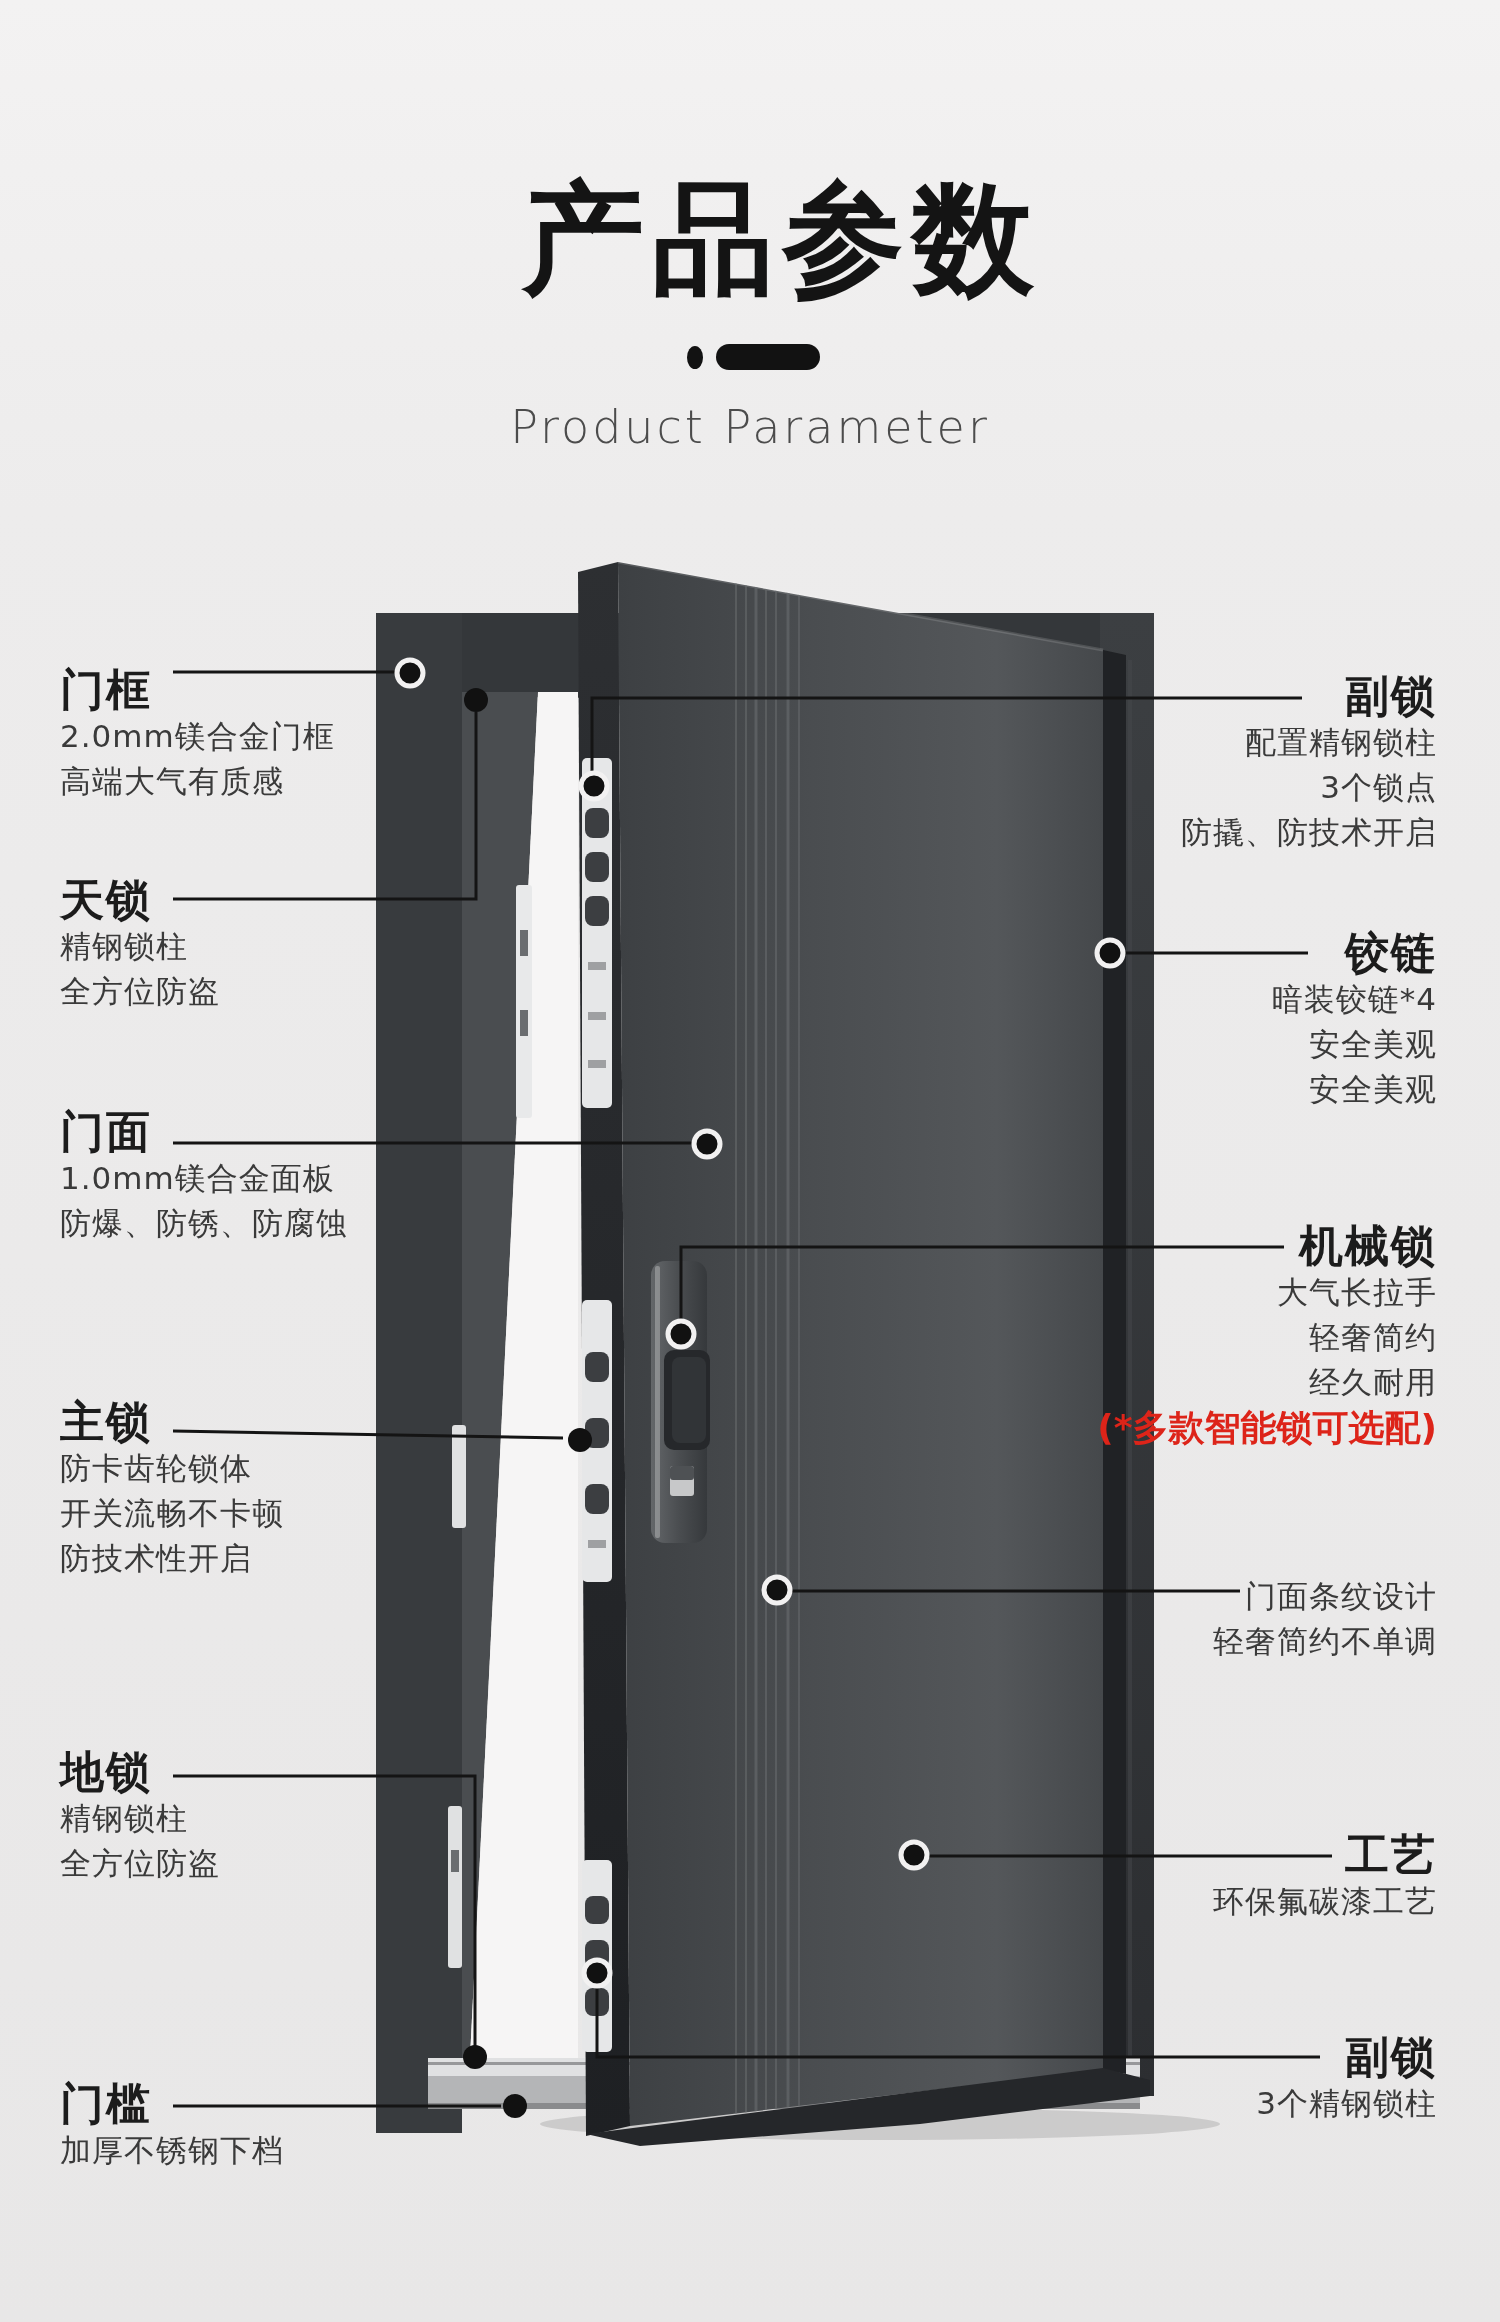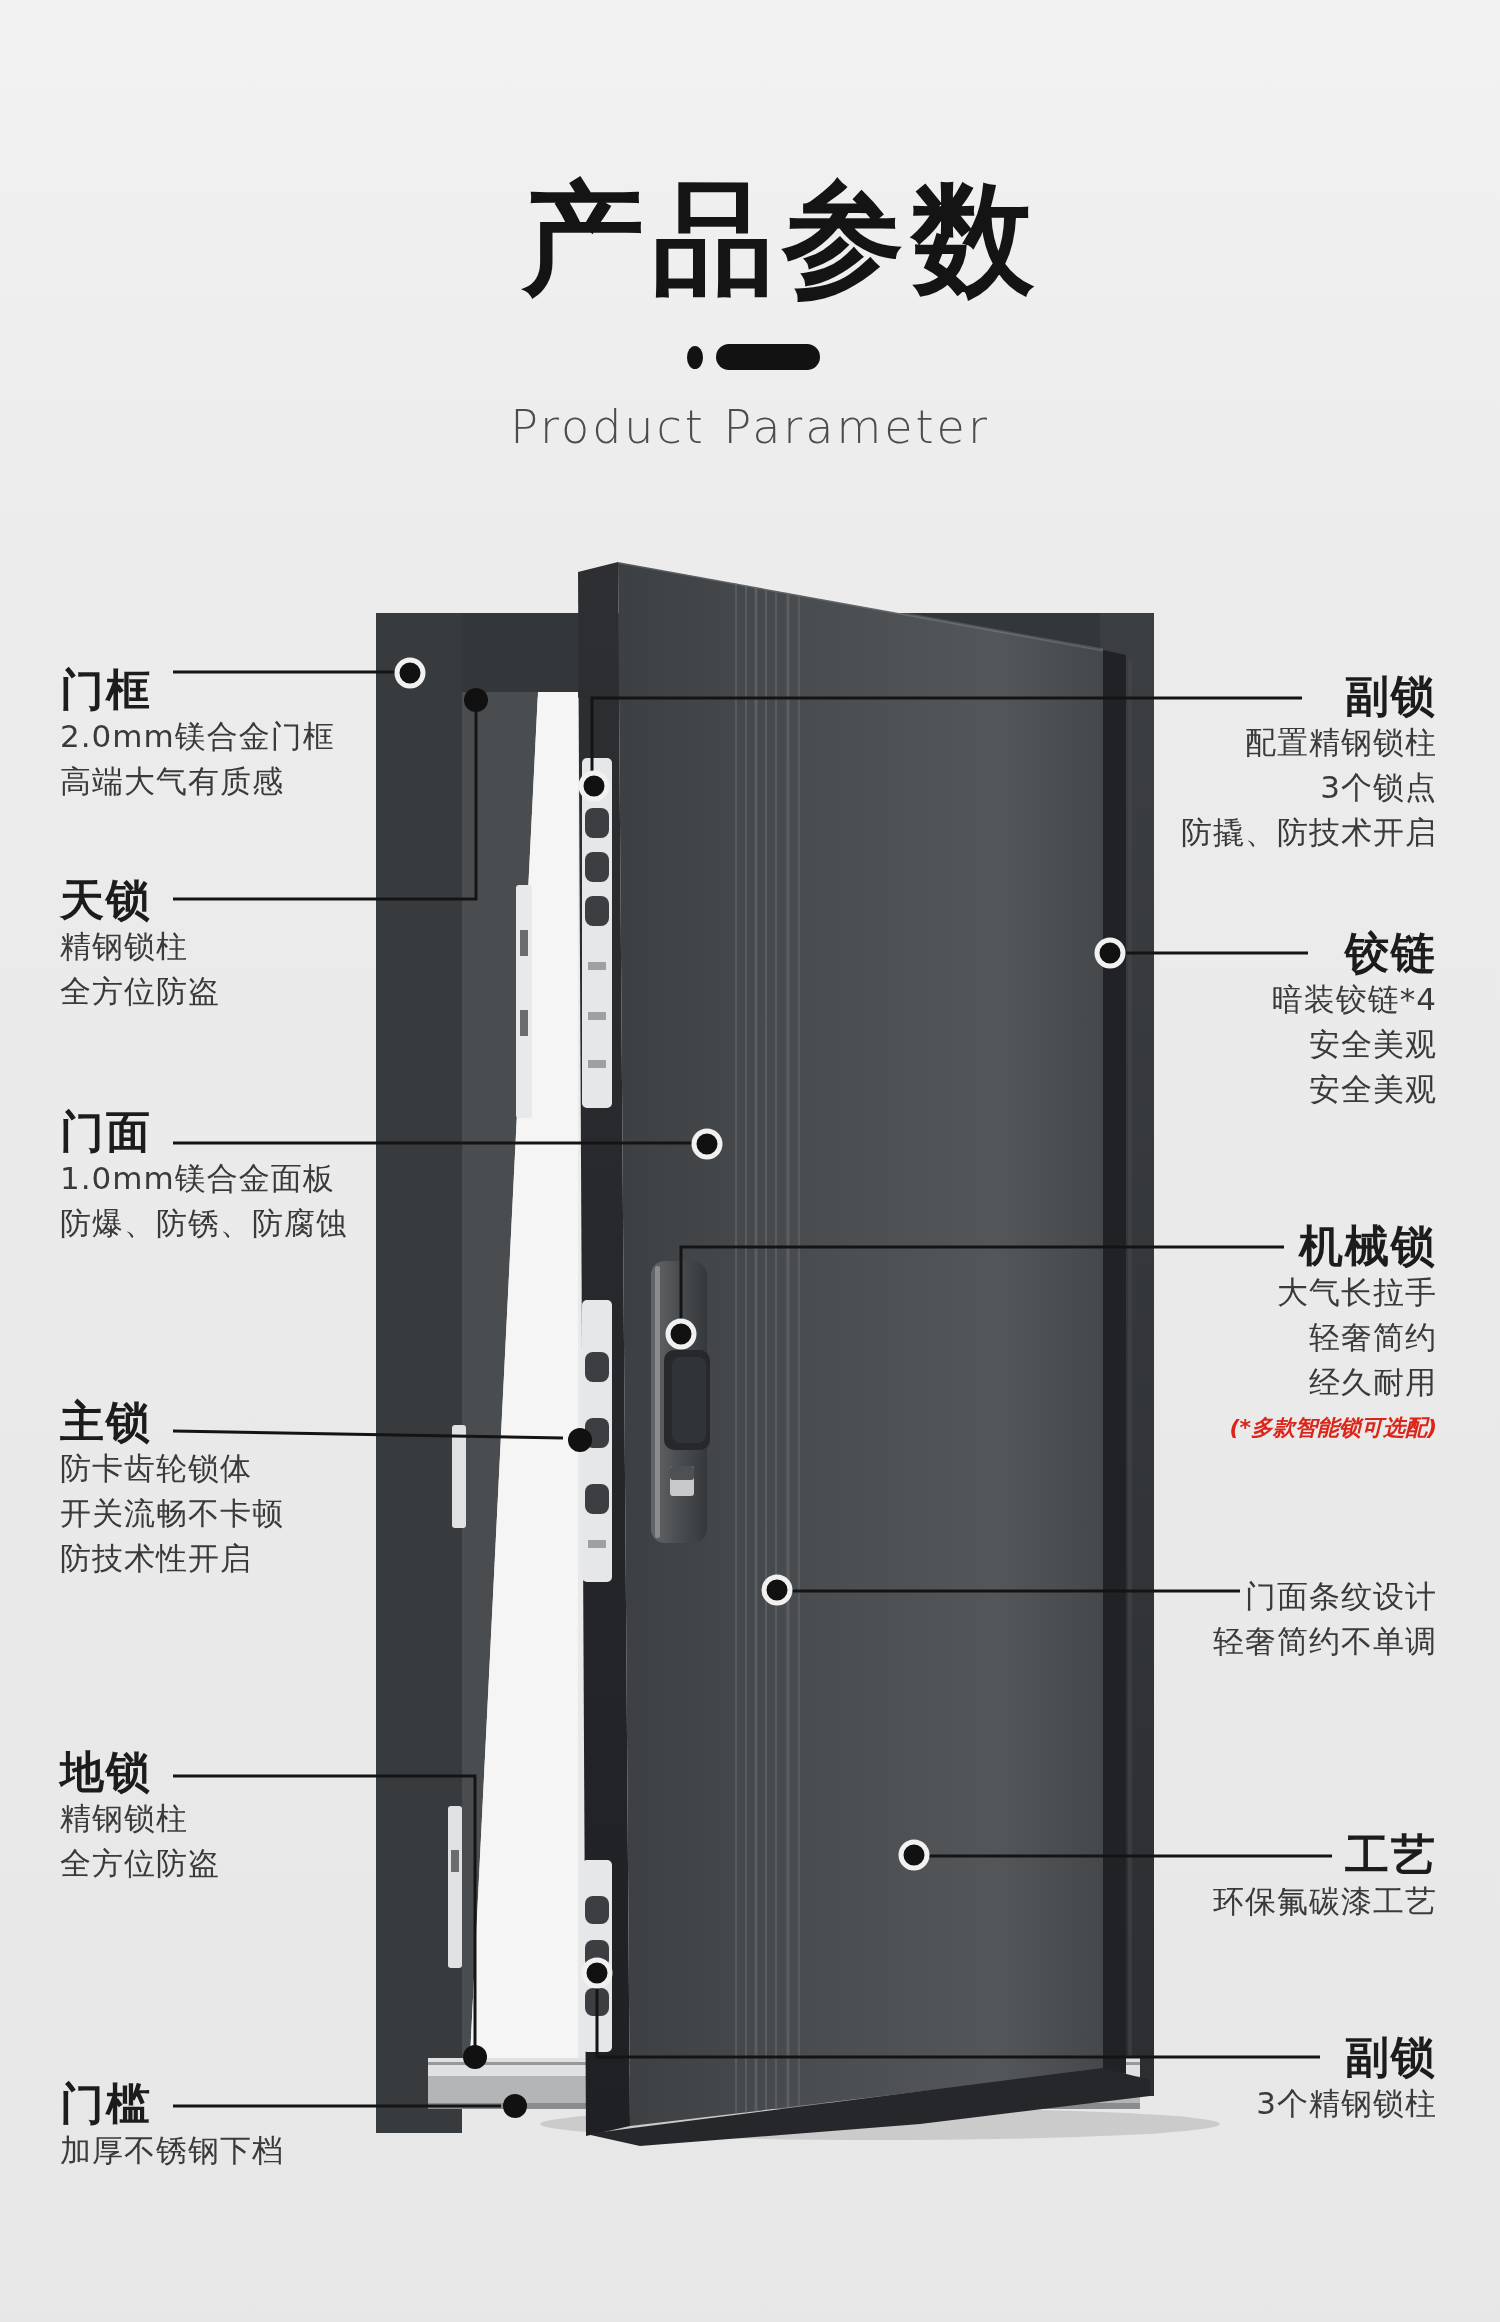--- a/index.html
+++ b/index.html
@@ -39,22 +39,22 @@
   .label .h{
     font-size:44px;font-weight:800;color:#1c1c1c;
     line-height:48px;letter-spacing:2px;
   }
   .label .d{
     font-size:31px;font-weight:400;color:#3a3a3a;
     line-height:45px;letter-spacing:1px;
   }
   .label .d:first-of-type{margin-top:8px;}
   .label .note{
-    font-size:22px;font-weight:700;color:#dd2419;
-    line-height:45px;letter-spacing:0;font-style:italic;
+    font-size:36px;font-weight:700;color:#dd2419;
+    line-height:45px;letter-spacing:0;
   }
   .label.left{left:60px;text-align:left;}
   .label.right{right:63px;text-align:right;}
   
   #scene{position:absolute;left:0;top:0;width:1500px;height:2322px;}
 </style>
 </head>
 <body>
 
 <div id="canvas">

